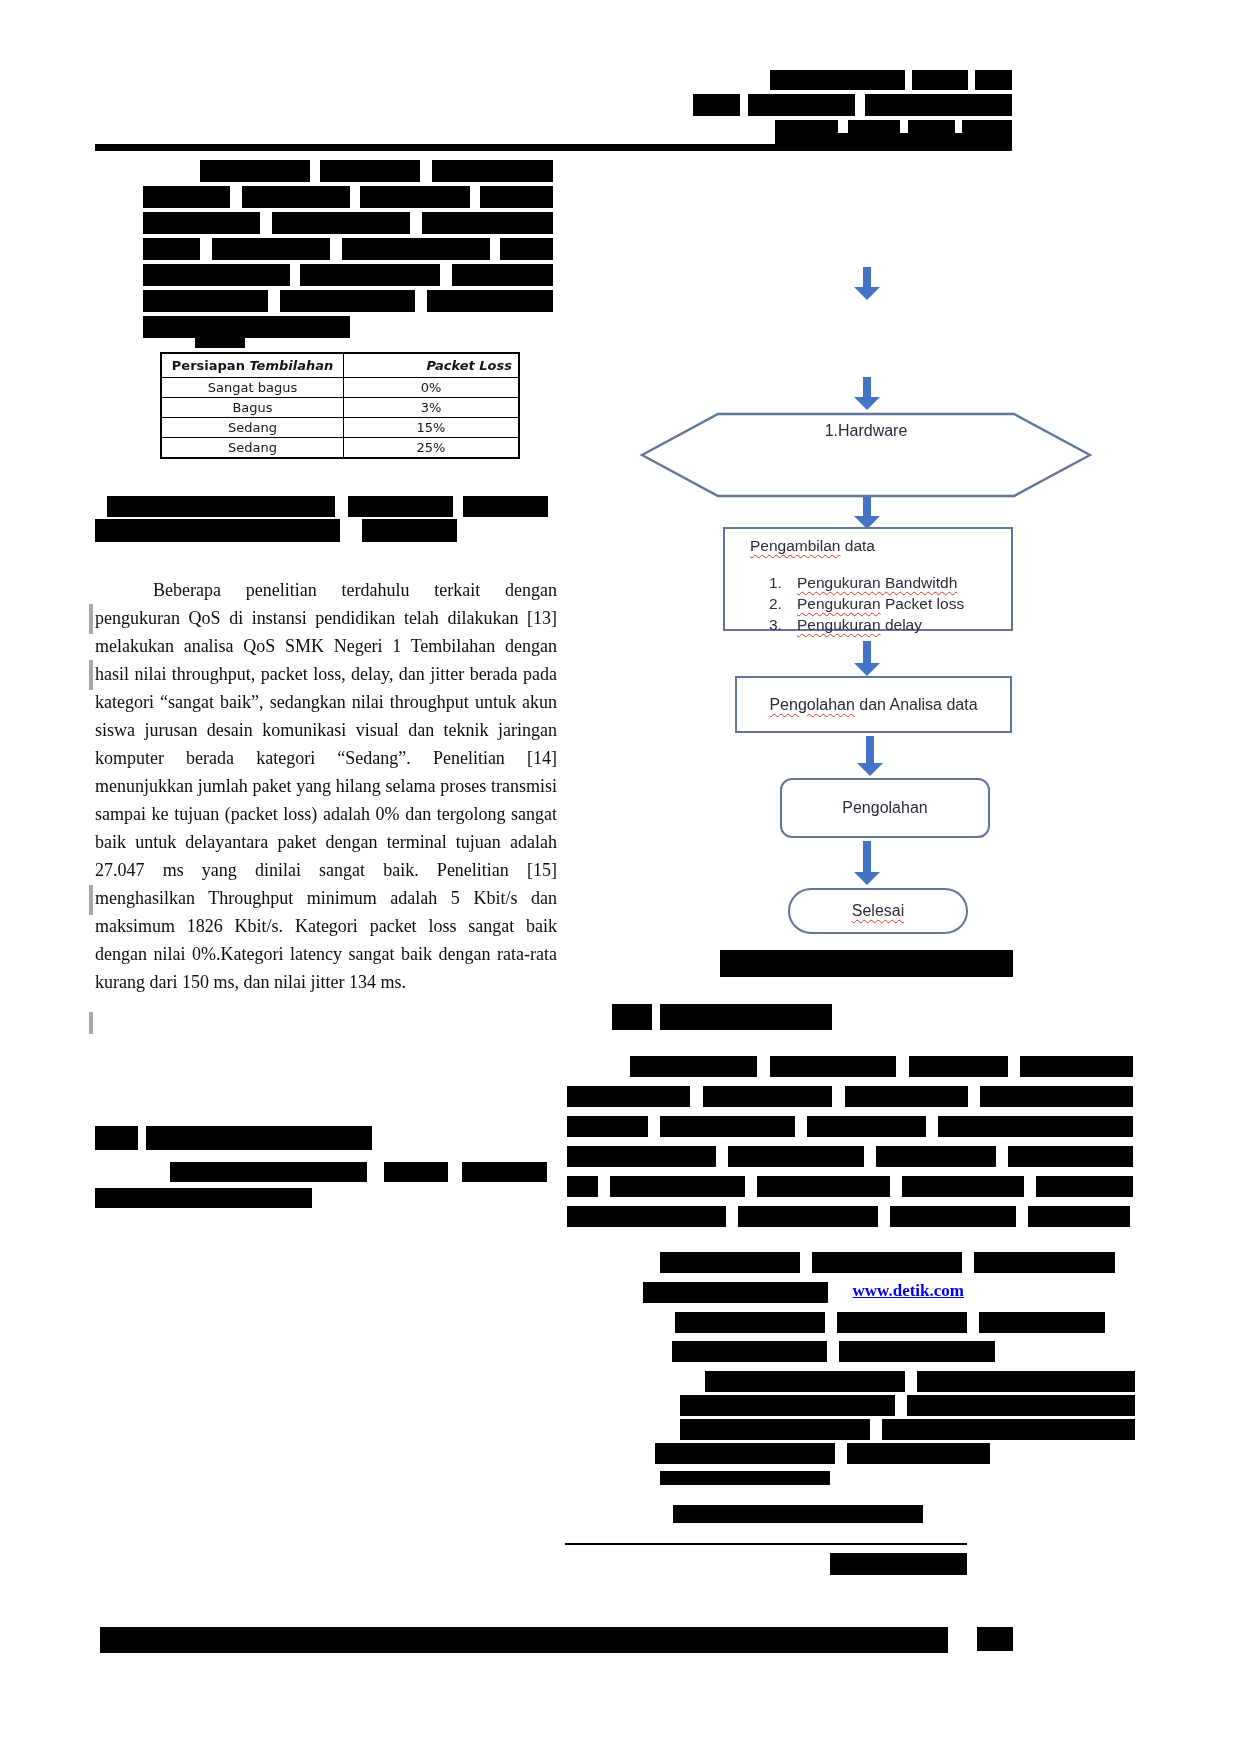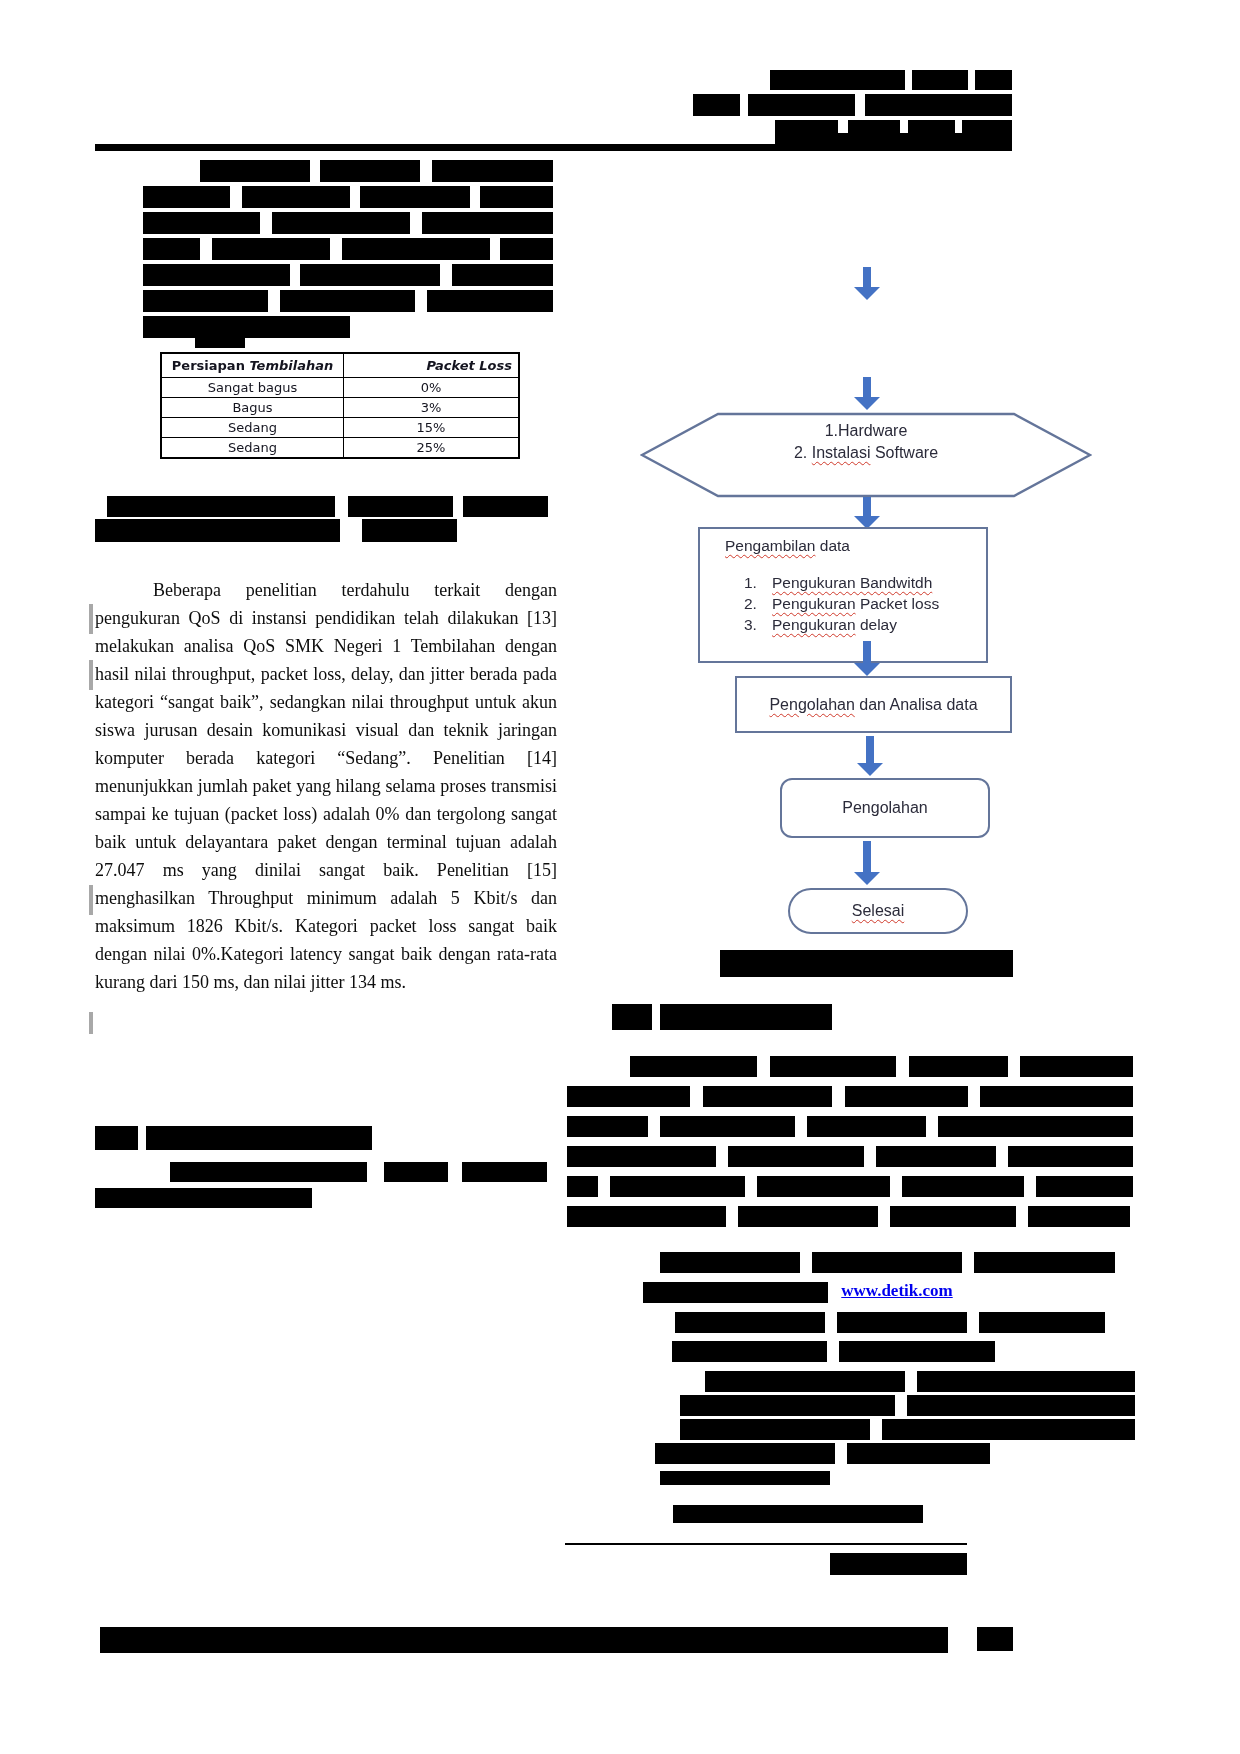--- a/index.html
+++ b/index.html
@@ -31,21 +31,21 @@
   .hex-svg{position:absolute;}
   .hex-text{position:absolute;left:640px;top:420px;width:452px;text-align:center;
             line-height:22px;color:#2b2b3a;font-size:16px;}
   .collect{display:block;font-size:15.5px;}
   .collect-title{padding:8px 0 0 25px;text-align:left;}
   .collect-items{margin-top:17px;padding-left:44px;text-align:left;}
   .fitem{display:flex;gap:13px;line-height:21px;}
   .fitem .num{width:15px;flex:none;}
   .weblink{position:absolute;left:830px;top:1279px;width:134px;height:23px;
            font-family:"Liberation Serif",serif;font-weight:bold;font-size:17px;
-           color:#0000ee;text-decoration:underline;line-height:23px;text-align:center;}
+           color:#0000ee;text-decoration:underline;line-height:23px;text-align:right;}
 </style>
 </head>
 <body>
 
 <div class="page">
 
   <div class="r" style="left:770px;top:70px;width:135px;height:20px"></div>
   <div class="r" style="left:912px;top:70px;width:56px;height:20px"></div>
   <div class="r" style="left:975px;top:70px;width:37px;height:20px"></div>
   <div class="r" style="left:693px;top:94px;width:47px;height:22px"></div>
@@ -142,29 +142,28 @@
   <svg class="arrow" style="left:852px;top:377px" width="30" height="33" viewBox="0 0 30 33">
     <rect x="11" y="0" width="8" height="21" fill="#4472c4"></rect>
       <polygon points="2,20 28,20 15,33" fill="#4472c4"></polygon>
   </svg>
 
   <svg class="hex-svg" style="left:640px;top:412px" width="452" height="86" viewBox="0 0 452 86">
     <polygon points="78,2 374,2 450,43 374,84 78,84 2,43" fill="#ffffff" stroke="#64759a" stroke-width="2.5"></polygon>
   </svg>
   <div class="hex-text">
     <div><span>1.Hardware</span></div>
-    <div><span>2. </span><span class="sq">Instalasi</span><span> Software</span></div>
   </div>
 
   <svg class="arrow" style="left:852px;top:497px" width="30" height="32" viewBox="0 0 30 32">
     <rect x="11" y="0" width="8" height="20" fill="#4472c4"></rect>
       <polygon points="2,19 28,19 15,32" fill="#4472c4"></polygon>
   </svg>
 
-  <div class="node collect" style="left:698px;top:527px;width:290px;height:136px">
+  <div class="node collect" style="left:723px;top:527px;width:290px;height:104px">
     <div class="collect-title"><span class="sq">Pengambilan</span><span> data</span></div>
     <div class="collect-items">
       <div class="fitem">
           <span class="num">1.</span>
           <span><span class="sq">Pengukuran Bandwitdh</span></span>
         </div>
       <div class="fitem">
           <span class="num">2.</span>
           <span><span class="sq">Pengukuran</span><span> Packet loss</span></span>
         </div>

